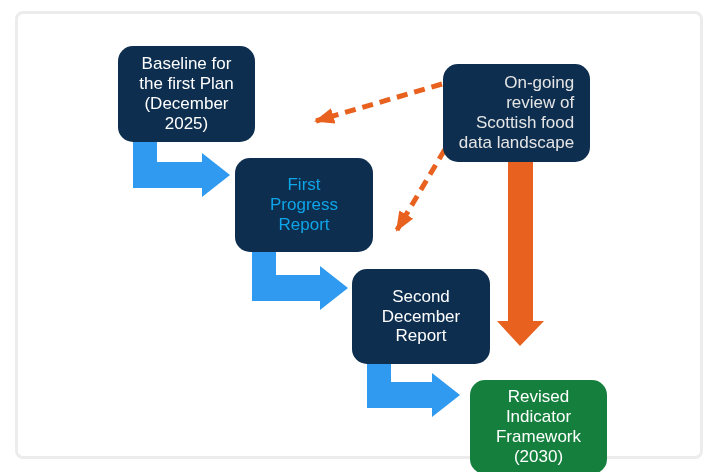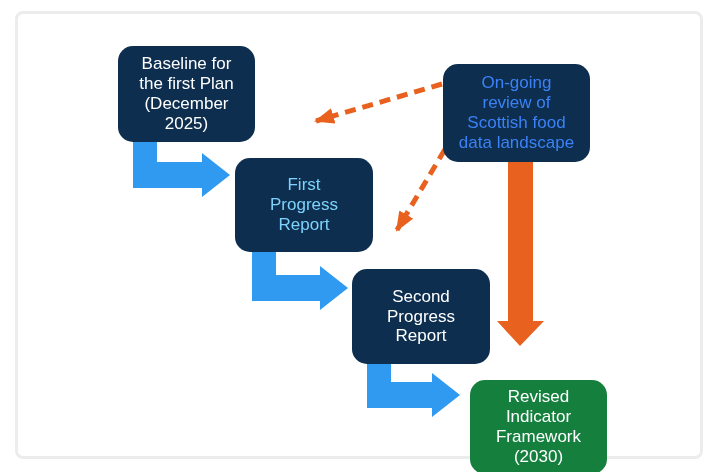--- a/index.html
+++ b/index.html
@@ -79,36 +79,36 @@
     <line x1="454" y1="134" x2="397" y2="230" stroke-width="5" stroke-dasharray="11 7" marker-end="url(#dash-head)" stroke="#E8611E"></line>
   </svg>
 
   <div class="node" id="node-baseline" style="background: rgb(13, 46, 79); color: rgb(255, 255, 255);">
     <span>Baseline for
 the first Plan
 (December
 2025)</span>
   </div>
 
-  <div class="node" id="node-ongoing" style="background: rgb(13, 46, 79); color: #3b82f6;">
+  <div class="node" id="node-ongoing" style="background: rgb(13, 46, 79); color: #e5e5e5; text-align: right;">
     <span>On-going
 review of
 Scottish food
 data landscape</span>
   </div>
 
-  <div class="node" id="node-first" style="background: rgb(13, 46, 79); color: #7dd3fc;">
+  <div class="node" id="node-first" style="background: rgb(13, 46, 79); color: #0ea5e9;">
     <span>First
 Progress
 Report</span>
   </div>
 
   <div class="node" id="node-second" style="background: rgb(13, 46, 79); color: rgb(255, 255, 255);">
     <span>Second
-Progress
+December
 Report</span>
   </div>
 
   <div class="node" id="node-revised" style="background: #15803d; color: rgb(255, 255, 255);">
     <span>Revised
 Indicator
 Framework
 (2030)</span>
   </div>
 

